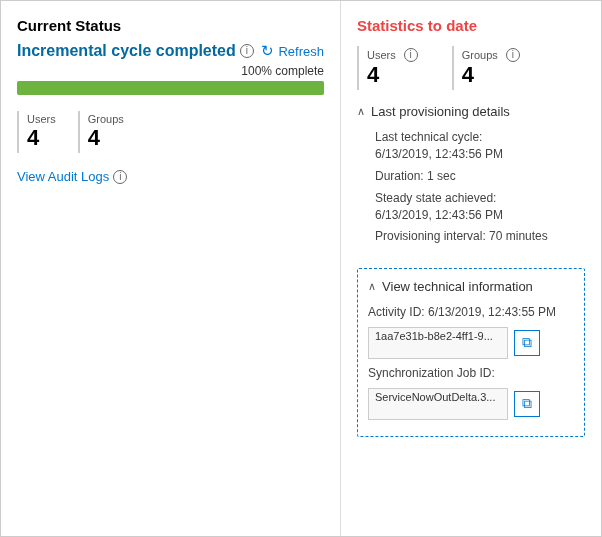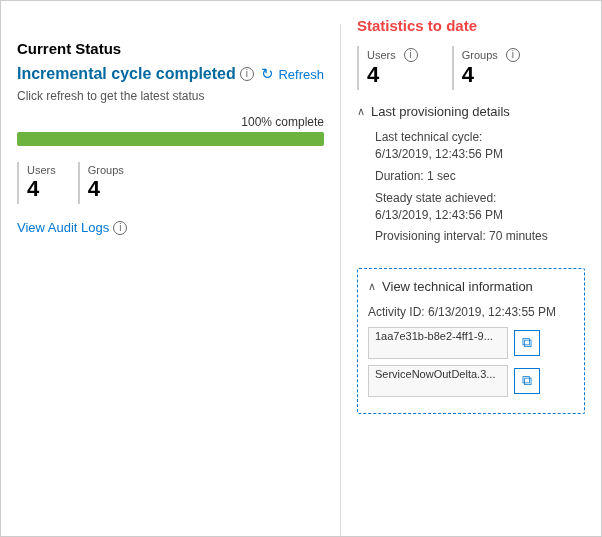--- a/index.html
+++ b/index.html
@@ -17,21 +17,20 @@
       width: 602px;
       height: 537px;
       border: 1px solid #ccc;
     }
     .left-panel {
       width: 340px;
       border-right: 1px solid #ddd;
       padding: 16px 16px 16px 16px;
       display: flex;
       flex-direction: column;
-      margin-top: 23px;
     }
     .right-panel {
       flex: 1;
       padding: 16px 16px 16px 16px;
       display: flex;
       flex-direction: column;
     }
     .panel-title {
       font-size: 15px;
       font-weight: 600;
@@ -237,21 +236,20 @@
       <div style="display:flex;align-items:center;">
         <span class="subtitle">Incremental cycle completed</span>
         <span class="info-icon" title="Info">i</span>
       </div>
       <button class="refresh-btn">
         <span class="refresh-icon">↻</span>
         <span>Refresh</span>
       </button>
     </div>
 
-    <div class="click-refresh-text">Click refresh to get the latest status</div>
 
     <div class="progress-label">100% complete</div>
     <div class="progress-bar-bg">
       <div class="progress-bar-fill" style="width:100%"></div>
     </div>
 
     <div class="stats-row">
       <div class="stat-box">
         <span class="stat-label">Users</span>
         <span class="stat-value">4</span>
@@ -319,20 +317,23 @@
       <div class="tech-detail-row">
         <span>Activity ID: 6/13/2019, 12:43:55 PM</span>
       </div>
       <div class="copy-row">
         <div class="copy-input">1aa7e31b-b8e2-4ff1-9...</div>
         <button class="copy-btn" title="Copy">
           <span>⧉</span>
         </button>
       </div>
 
+      <div class="tech-detail-row">
+        <span>Synchronization Job ID:</span>
+      </div>
       <div class="copy-row">
         <div class="copy-input">ServiceNowOutDelta.3...</div>
         <button class="copy-btn" title="Copy">
           <span>⧉</span>
         </button>
       </div>
     </div>
   </div>
 </div>
 

